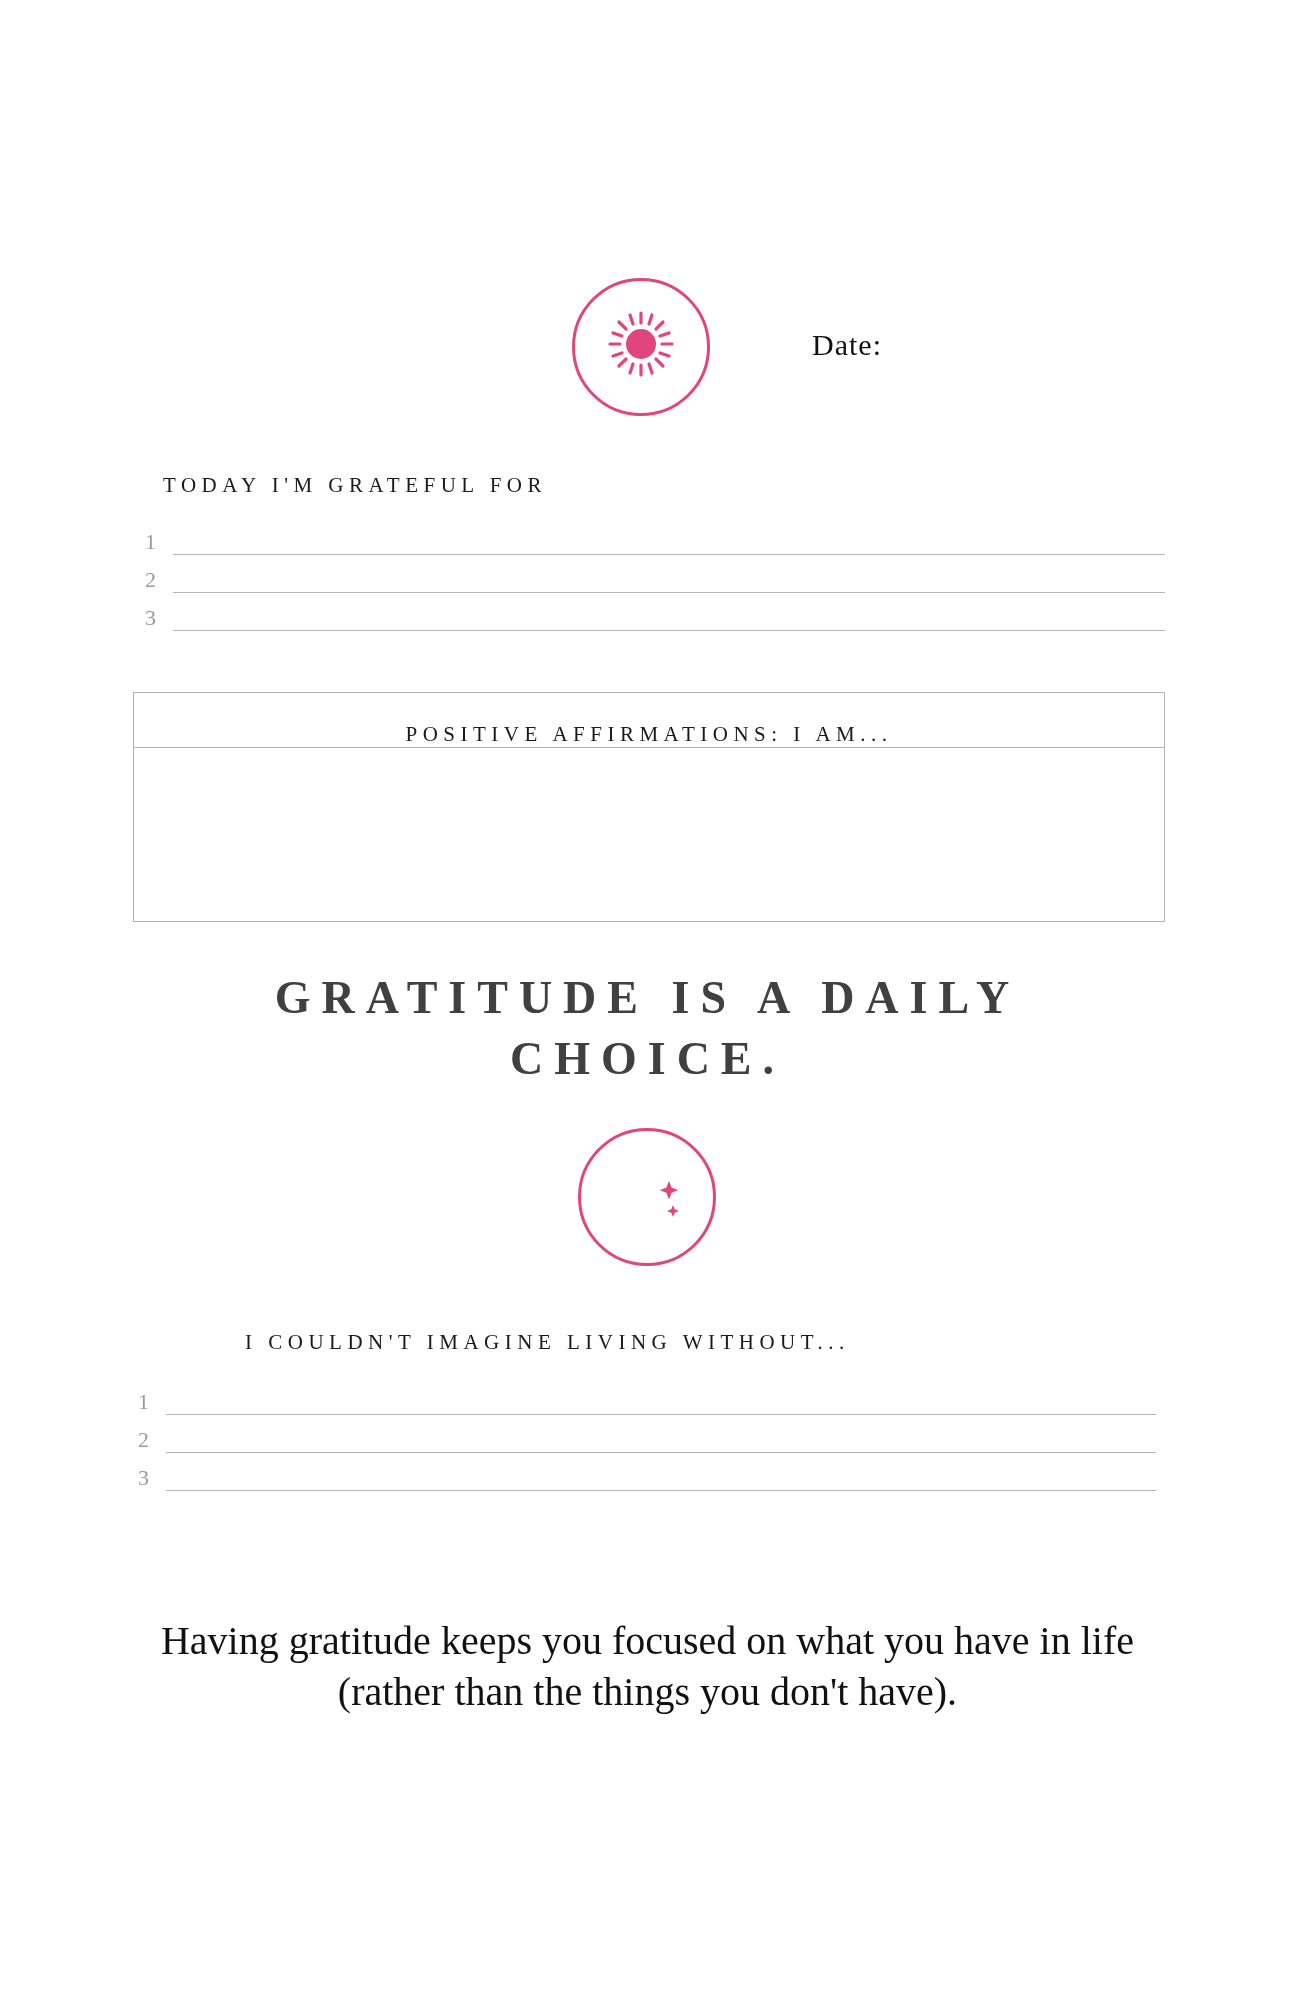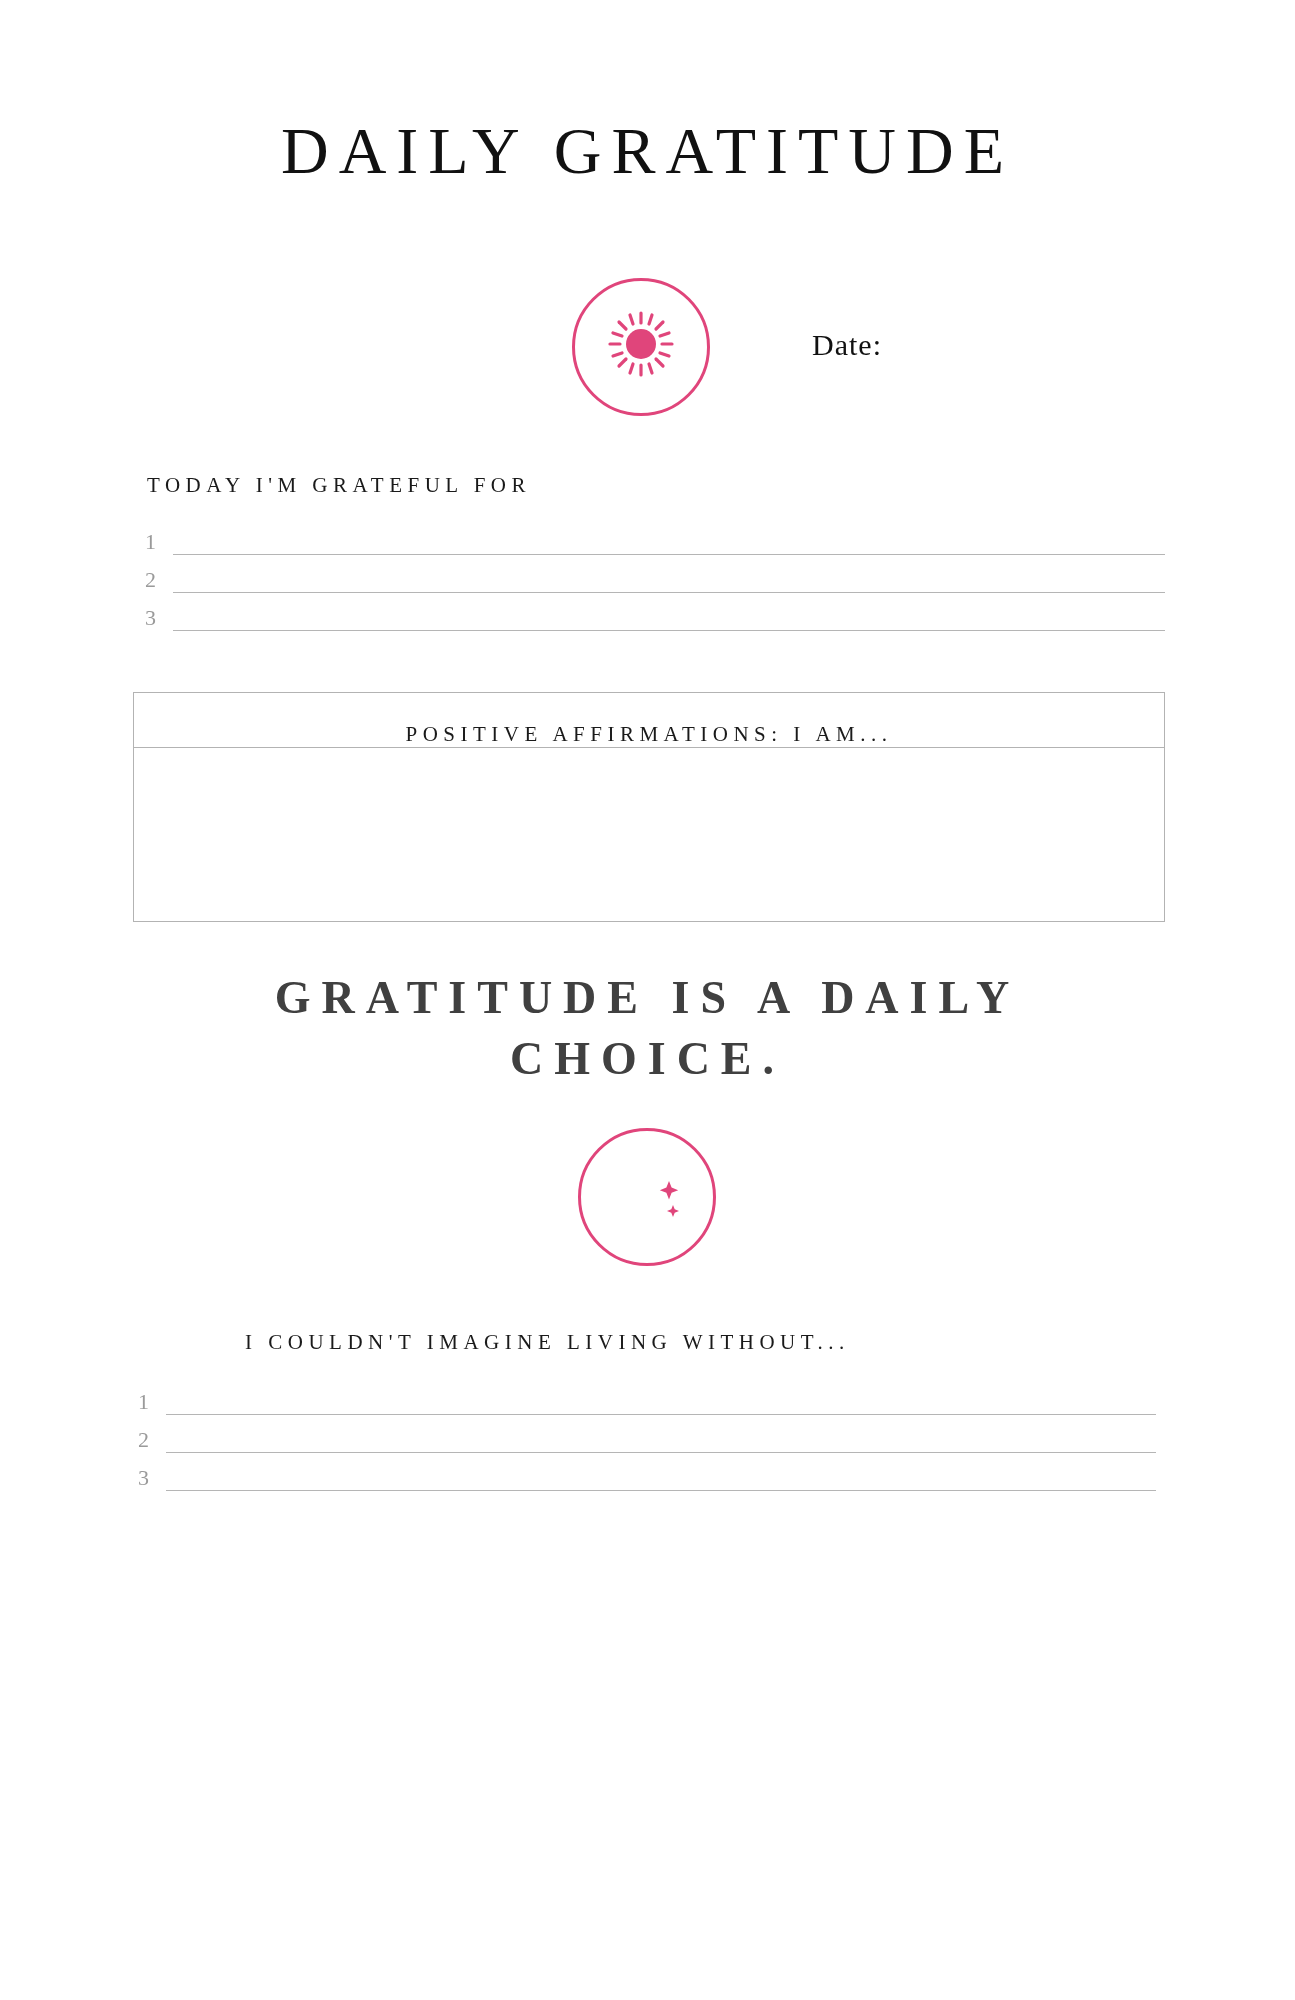--- a/index.html
+++ b/index.html
@@ -73,21 +73,21 @@
   .sec-heading {
     position: absolute;
     font-family: "Liberation Serif", serif;
     font-size: 21px;
     letter-spacing: 5.5px;
     color: #1a1a1a;
     text-transform: uppercase;
     white-space: nowrap;
   }
   #grateful-heading {
-    left: 147px;
+    left: 163px;
     top: 473px;
     text-align: right;
   }
 
   
   .lines {
     position: absolute;
   }
   .line-row {
     position: relative;
@@ -194,21 +194,20 @@
     font-size: 40px;
     line-height: 1.28;
     color: #111111;
   }
 </style>
 </head>
 <body>
 
 <div class="page">
 
-  <div class="main-title">DAILY GRATITUDE</div>
 
   <div class="sun-row">
     <div class="badge sun-badge">
       <svg width="132" height="132" viewBox="0 0 132 132" aria-hidden="true">
         <circle cx="66" cy="63" r="15" fill="#e0457b"></circle>
         <g stroke="#e0457b" stroke-width="3.2" stroke-linecap="round">
           <line x1="66" y1="32" x2="66" y2="42"></line>
           <line x1="66" y1="84" x2="66" y2="94"></line>
           <line x1="35" y1="63" x2="45" y2="63"></line>
           <line x1="87" y1="63" x2="97" y2="63"></line>
@@ -276,14 +275,15 @@
     <div class="line-row">
       <span class="line-num">2</span>
       <span class="line-rule"></span>
     </div>
     <div class="line-row">
       <span class="line-num">3</span>
       <span class="line-rule"></span>
     </div>
   </div>
 
+  <div class="footer-note">Having gratitude keeps you focused on what you have in life (rather than the things you don't have).</div>
 
 </div>
 
 </body></html>

